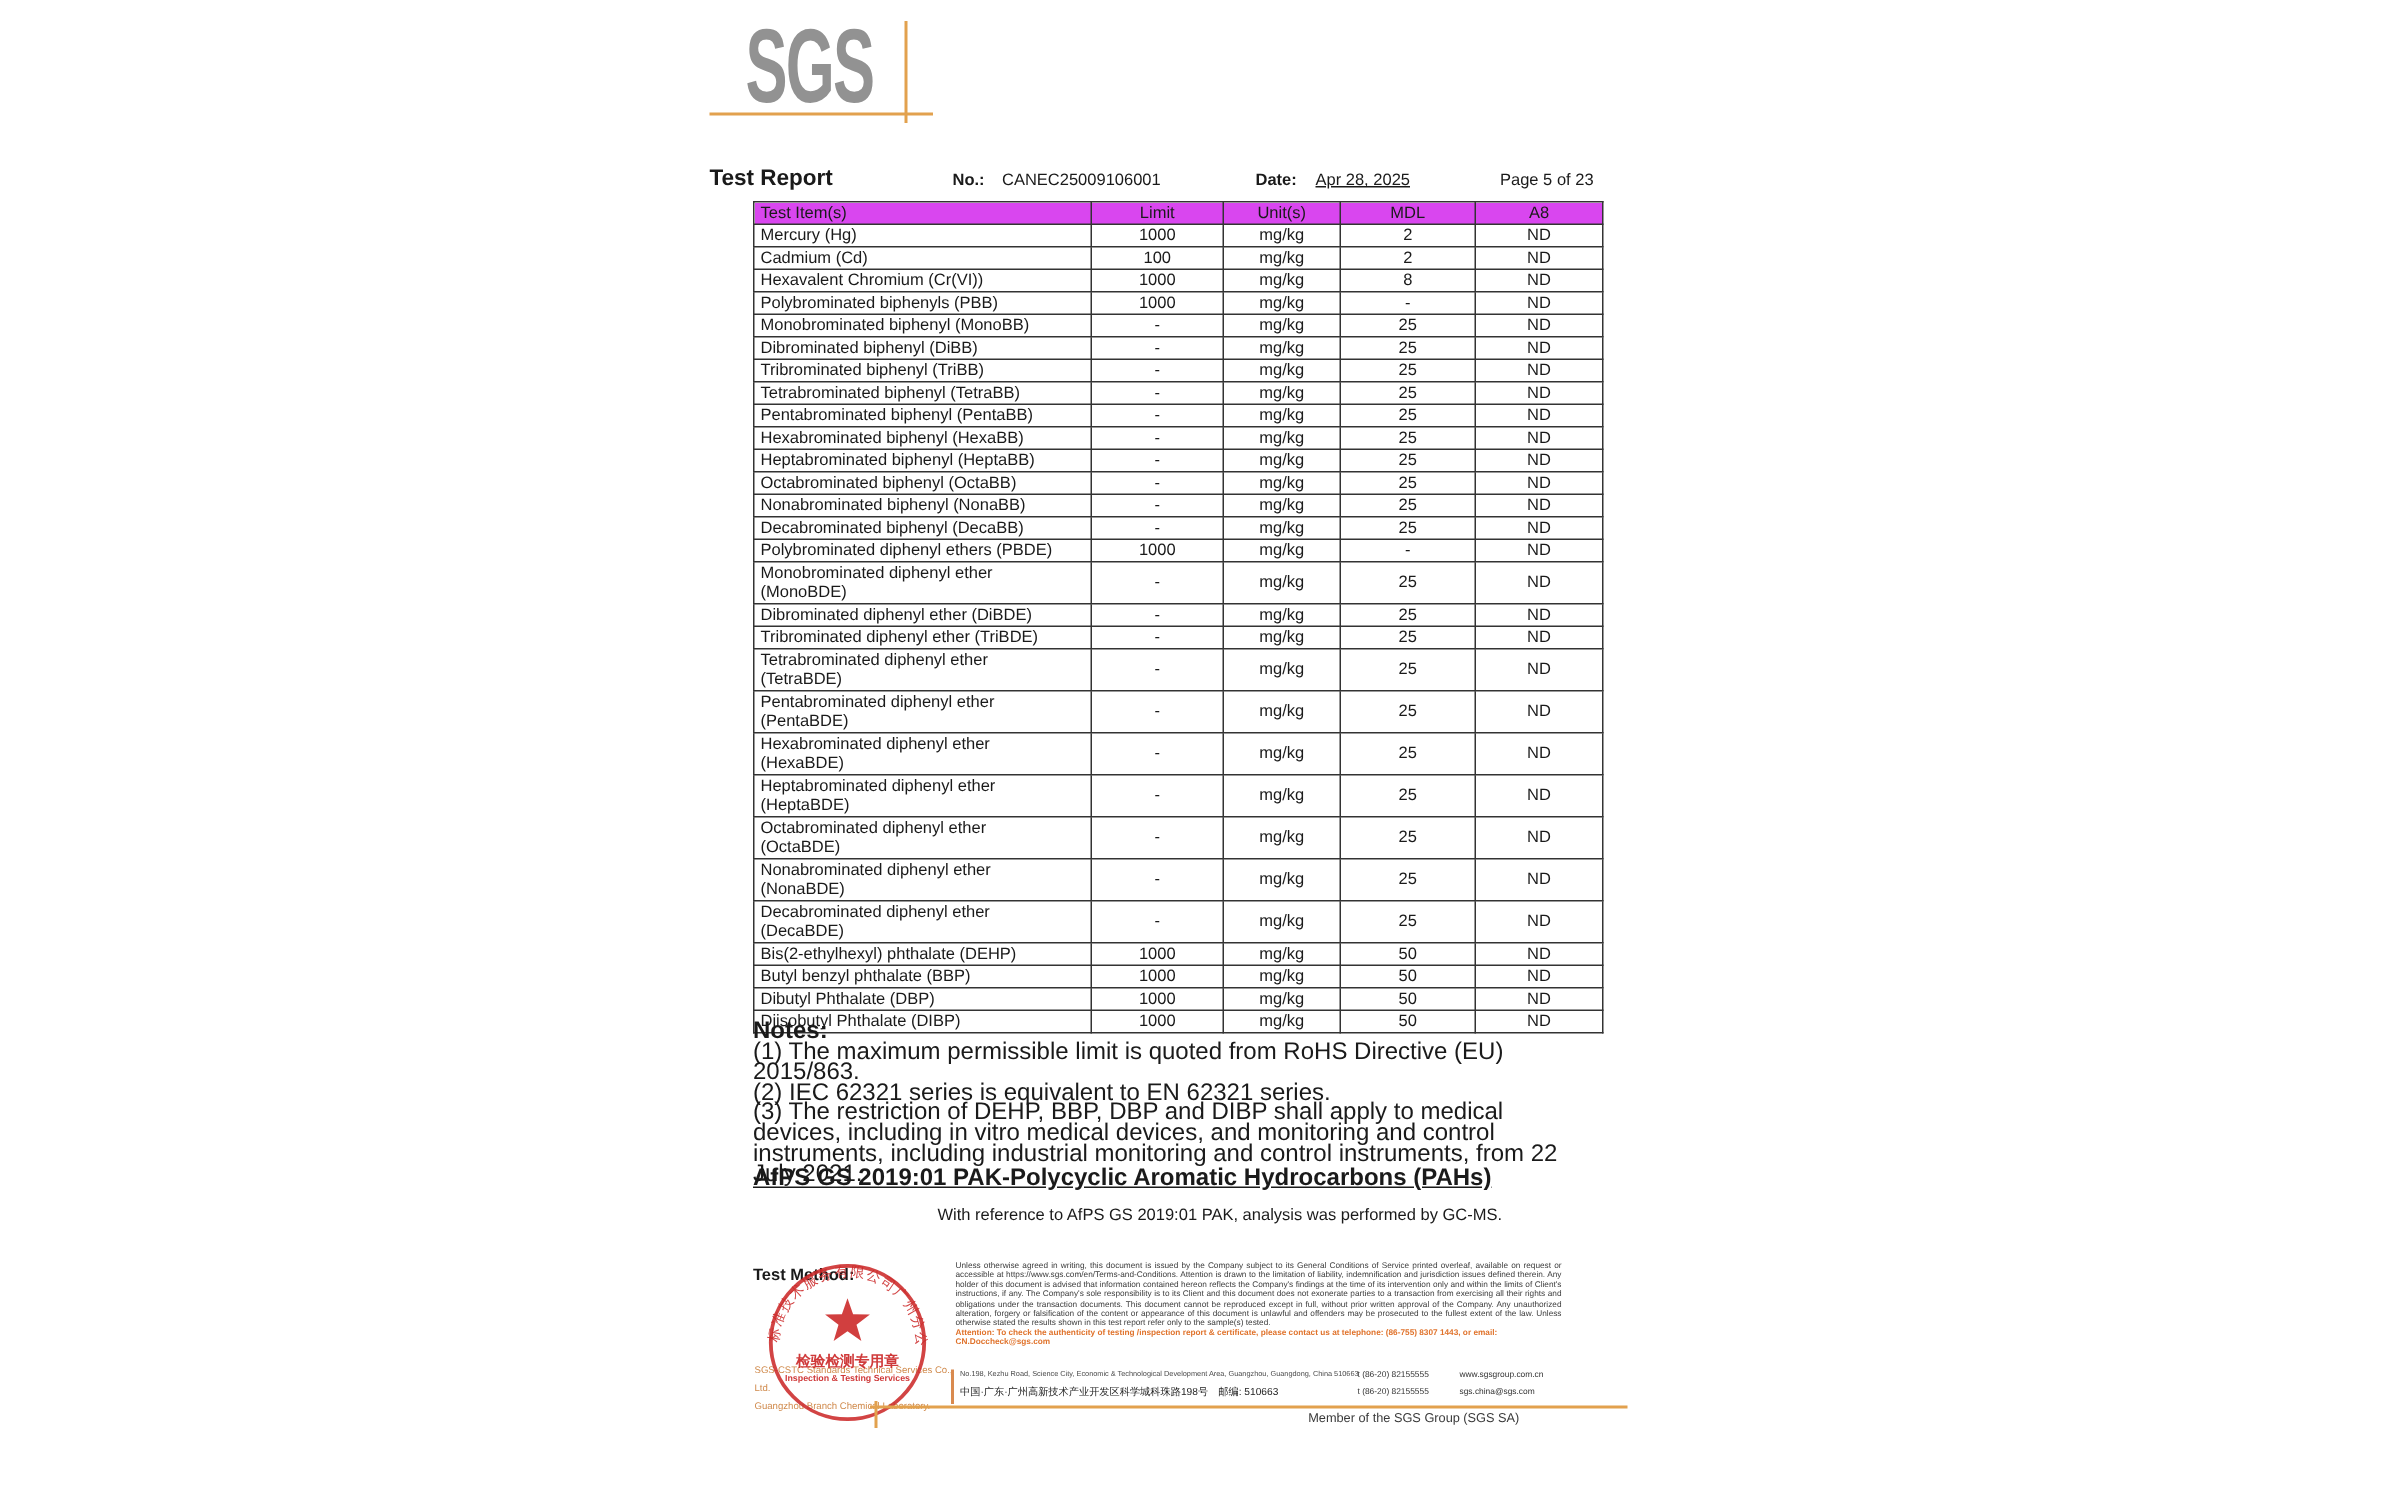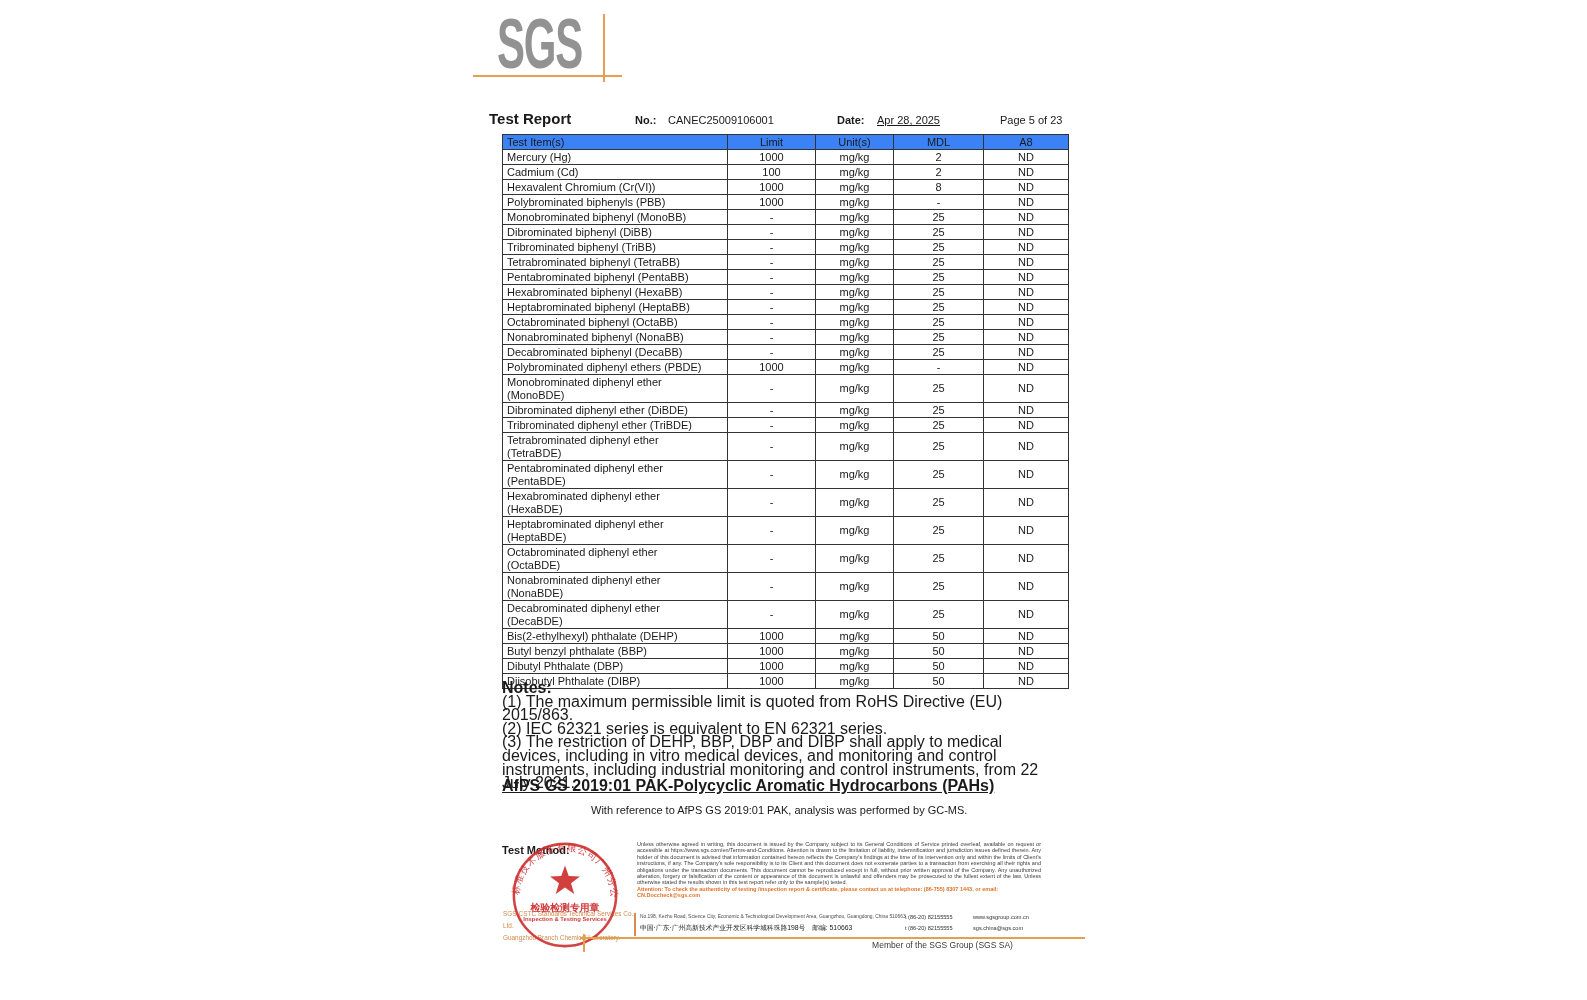--- a/index.html
+++ b/index.html
@@ -13,54 +13,54 @@
   
   .sgs-logo-text {
     left:497px; top:12px; font-size:70px; font-weight:bold; color:#929292;
     transform:scaleX(0.60); transform-origin:left top; letter-spacing:-2px;
     line-height:64px;
   }
   .logo-hline { left:473px; top:75px; width:149px; height:2px; background:#e2a14e; }
   .logo-vline { left:603px; top:14px; width:2px; height:68px; background:#e2a14e; }
 
   
-  .report-title { left:473px; top:110px; font-size:15px; font-weight:bold;margin-left:16px; }
+  .report-title { left:473px; top:110px; font-size:15px; font-weight:bold; }
   .hdr-item { top:114px; font-size:11px; }
   .hdr-bold { font-weight:bold; }
   .no-label   { left:635px; }
   .no-value   { left:668px; }
   .date-label { left:837px; }
   .date-value { left:877px;text-decoration:underline; }
   .page-num   { left:1000px; }
 
   
   .test-table {
     position:absolute; left:502px; top:134px; width:566px;
     border-collapse:collapse; table-layout:fixed;
     font-size:11px; line-height:13px;
   }
   .test-table th, .test-table td {
     border:1px solid #333; padding:0.5px 4px; text-align:center;
     font-weight:normal; overflow:hidden;
   }
-  .test-table thead th { background:#3b82f6; }
+  .test-table thead th { background:#d946ef; }
   .test-table th:first-child, .test-table td:first-child {
     text-align:left; white-space:pre-line;
   }
 
   
   .notes { left:502px; top:681px; width:552px; font-size:16px; line-height:13.6px; }
   .notes-heading { font-weight:bold; }
 
   
   .section-heading {
     left:502px; top:777px; font-size:16px; font-weight:bold; text-decoration:underline;
   }
   .tm-label { left:502px; top:804px; font-size:11px; font-weight:bold;margin-top:40px; }
-  .tm-value { left:591px; top:804px; font-size:11px;text-align:right; }
+  .tm-value { left:625px; top:804px; font-size:11px;text-align:right; }
 
   
   .company-lines { left:503px; top:908px; font-size:6.4px; line-height:12px; color:#d08a4c; width:140px; }
   .stamp { left:506px; top:836px; }
   .disclaimer-block { left:637px; top:841px; width:404px; }
   .disclaimer {
     font-size:5.5px; line-height:6.4px; text-align:justify; color:#3c3c3c;
   }
   .attention {
     font-size:5.5px; line-height:6.4px; color:#e0732c; font-weight:bold;

